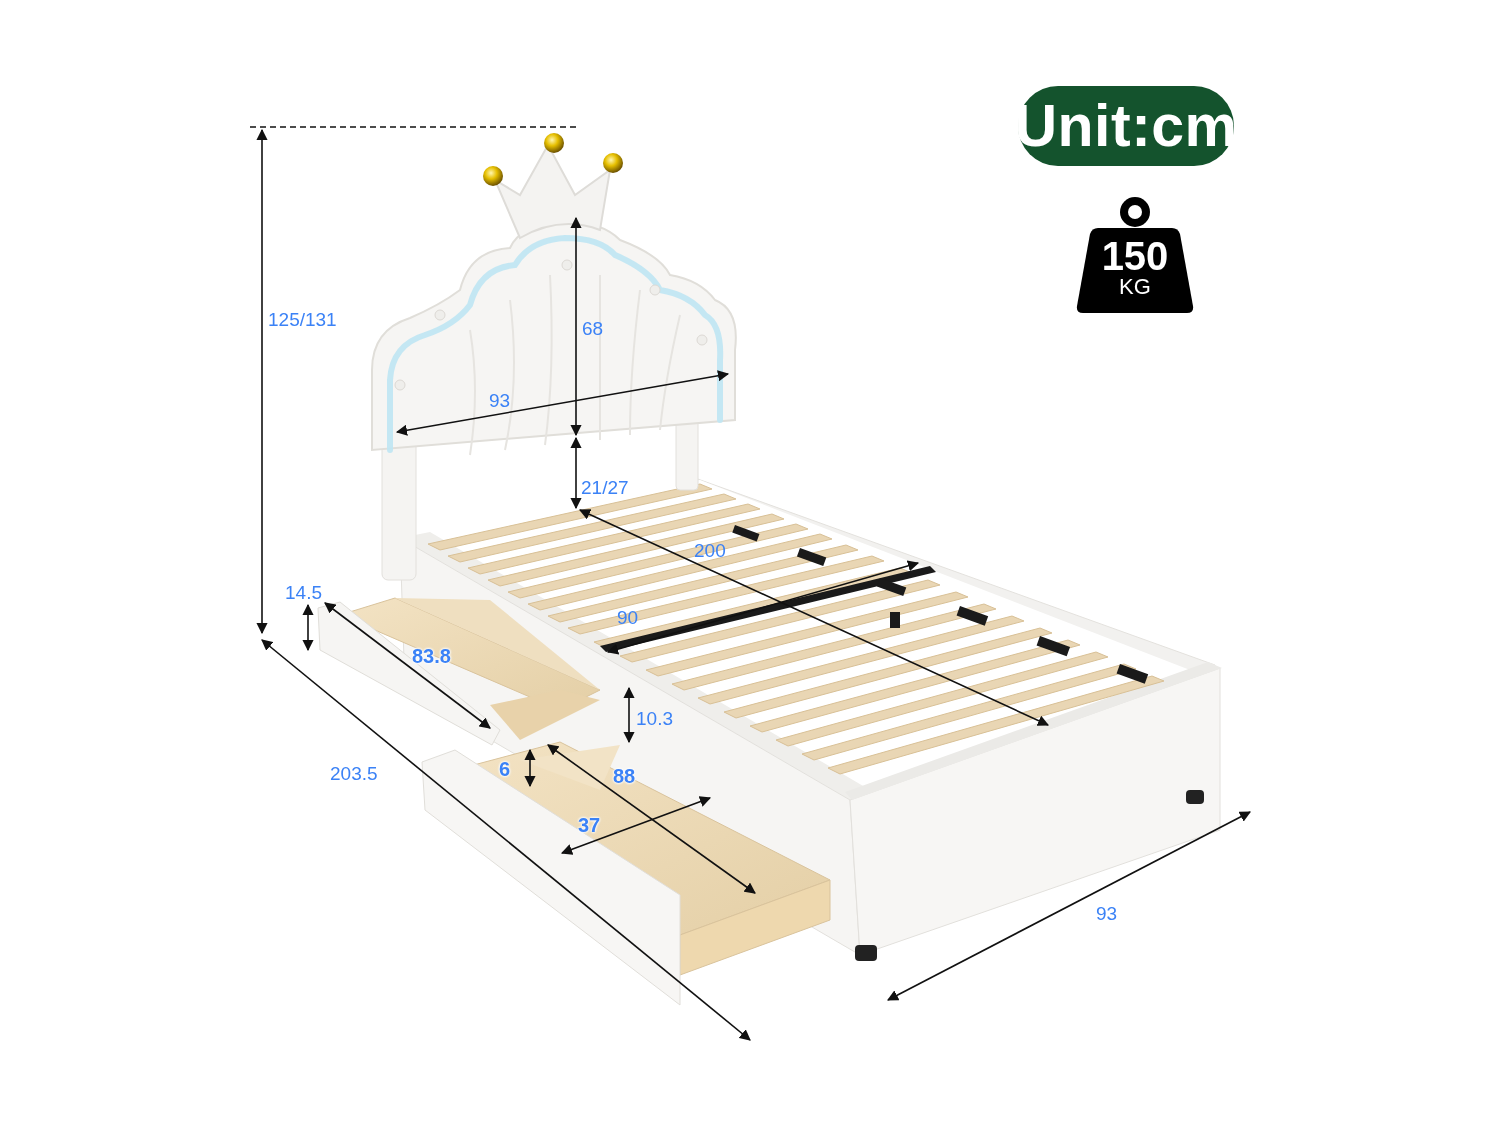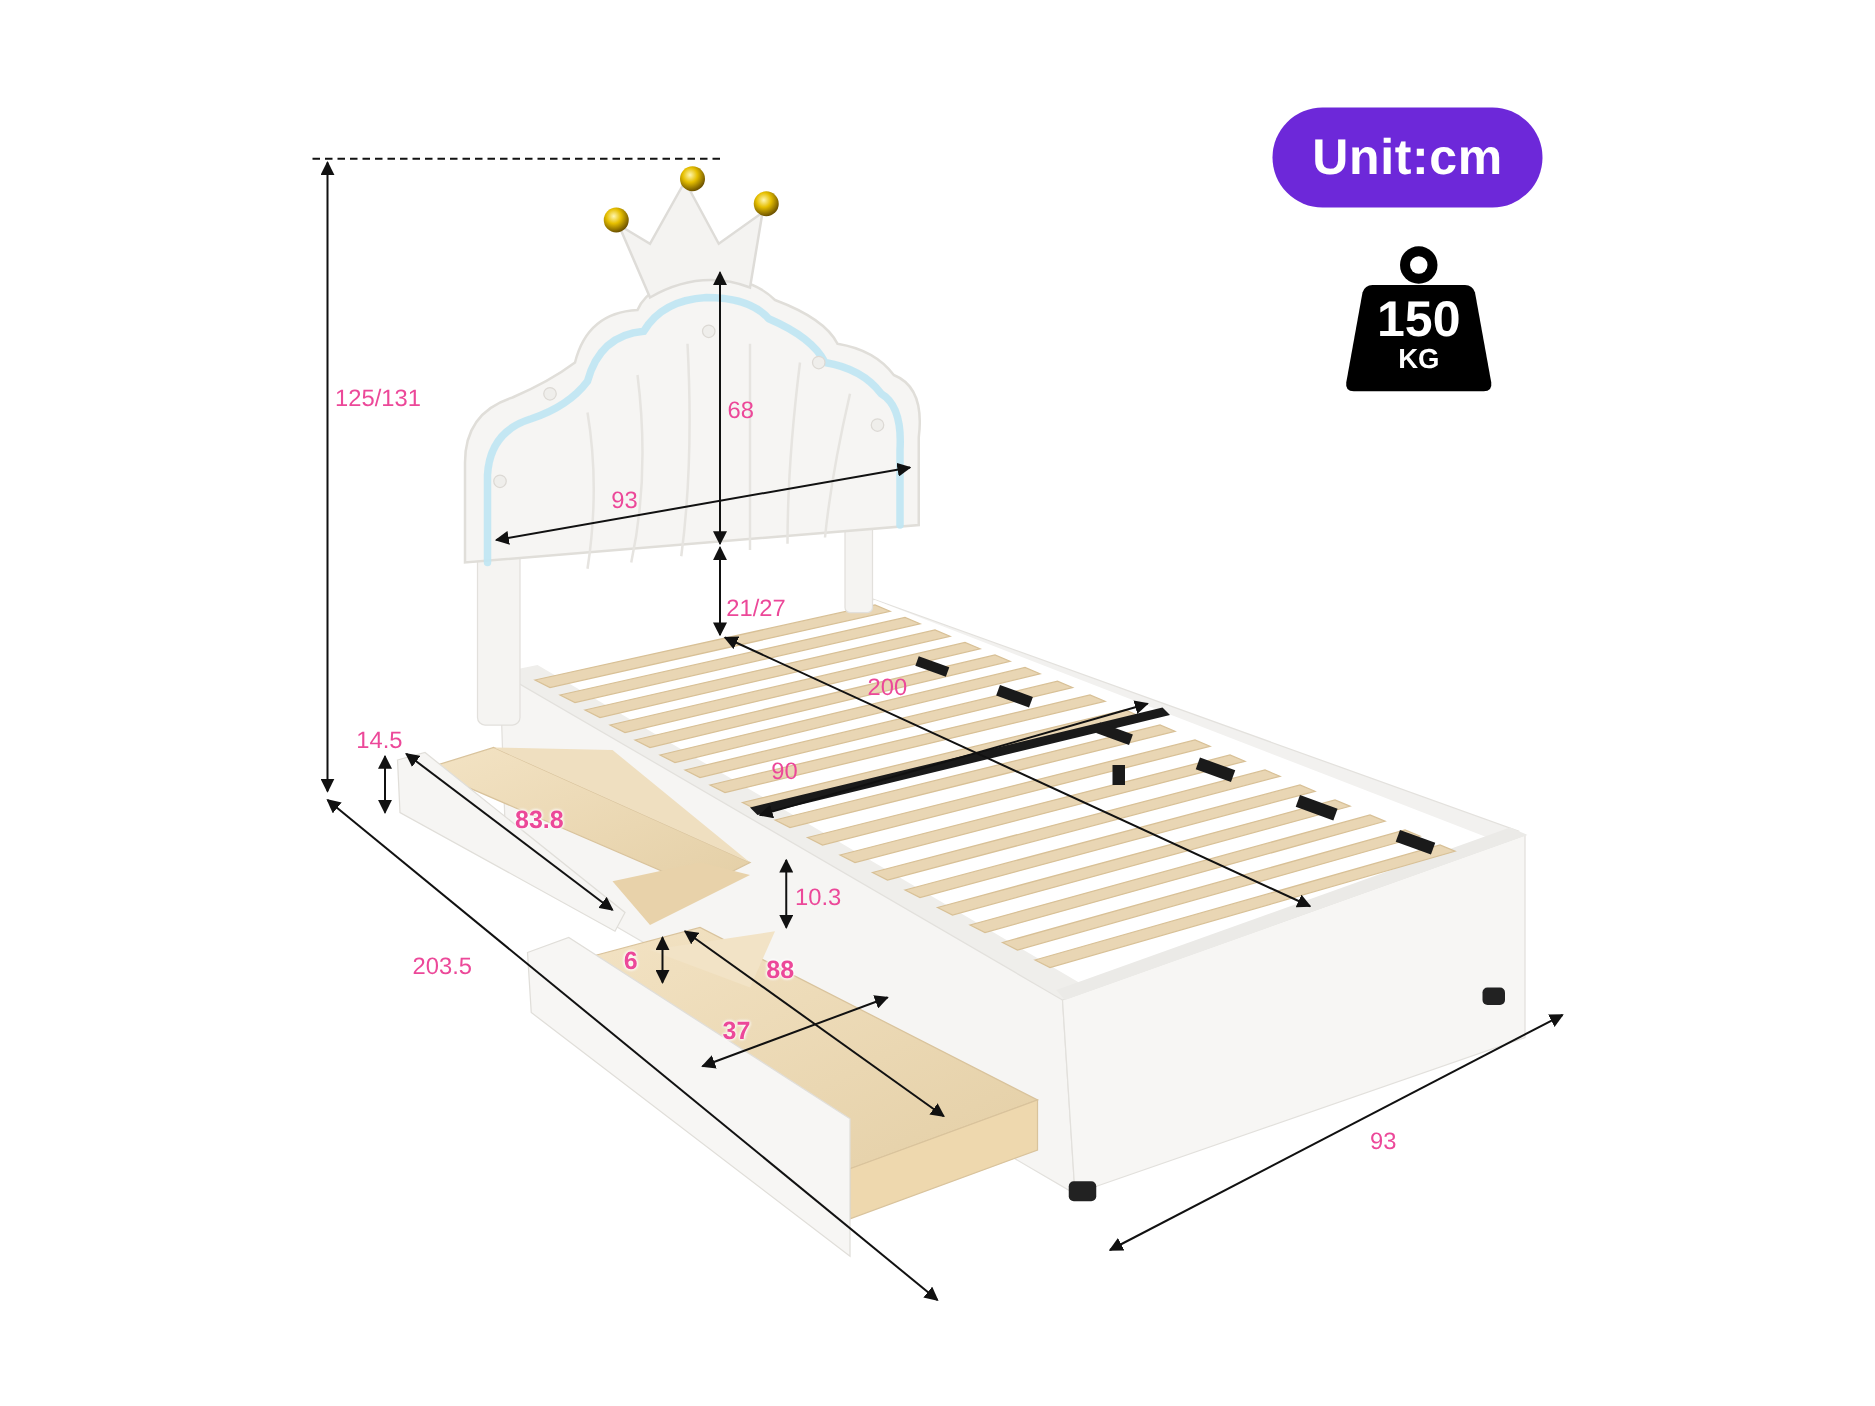--- a/index.html
+++ b/index.html
@@ -1,31 +1,31 @@
 <!DOCTYPE html>
 <html><head>
   <meta charset="utf-8">
   <style>
     html, body { margin: 0; padding: 0; background: #ffffff; }
     body { width: 1500px; height: 1125px; position: relative; overflow: hidden;
            font-family: "Liberation Sans", "DejaVu Sans", sans-serif; }
     .stage { position: absolute; left: 0; top: 0; width: 1500px; height: 1125px; }
     svg.art { position: absolute; left: 0; top: 0; }
-    .dim-label { position: absolute; font-size: 19px; color: #ec4899; white-space: nowrap;
+    .dim-label { position: absolute; font-size: 19px; color: #3b82f6; white-space: nowrap;
                  font-family: "Liberation Sans", "DejaVu Sans", sans-serif; }
     .dim-label.on-wood { text-shadow: 0 0 3px #fff, 0 0 3px #fff, 0 0 2px #fff; font-weight: bold; font-size: 20px; }
     .unit-pill { position: absolute; left: 1018px; top: 86px; width: 216px; height: 80px;
-                 border-radius: 40px; background: #6d28d9; color: #fff; font-weight: bold;
-                 font-size: 40px; display: flex; align-items: center; justify-content: center;
+                 border-radius: 40px; background: #14532d; color: #fff; font-weight: bold;
+                 font-size: 59px; display: flex; align-items: center; justify-content: center;
                  letter-spacing: 0.5px; }
     .weight { position: absolute; left: 1076px; top: 192px; width: 118px; height: 122px; }
     .weight-num { position: absolute; left: 0; top: 44px; width: 118px; text-align: center;
                   color: #fff; font-weight: bold; font-size: 40px; line-height: 40px; }
     .weight-unit { position: absolute; left: 0; top: 84px; width: 118px; text-align: center;
-                   color: #fff; font-weight: bold; font-size: 22px; line-height: 22px; }
+                   color: #fff; font-weight: normal; font-size: 22px; line-height: 22px; }
   </style>
 </head>
 <body>
 
 <div class="stage">
 
   <svg class="art" width="1500" height="1125" viewBox="0 0 1500 1125">
     <defs>
       <marker id="ah" viewBox="0 0 10 10" refX="9" refY="5" markerWidth="7" markerHeight="7" orient="auto-start-reverse">
         <path d="M0,0 L10,5 L0,10 z" fill="#111"></path>

